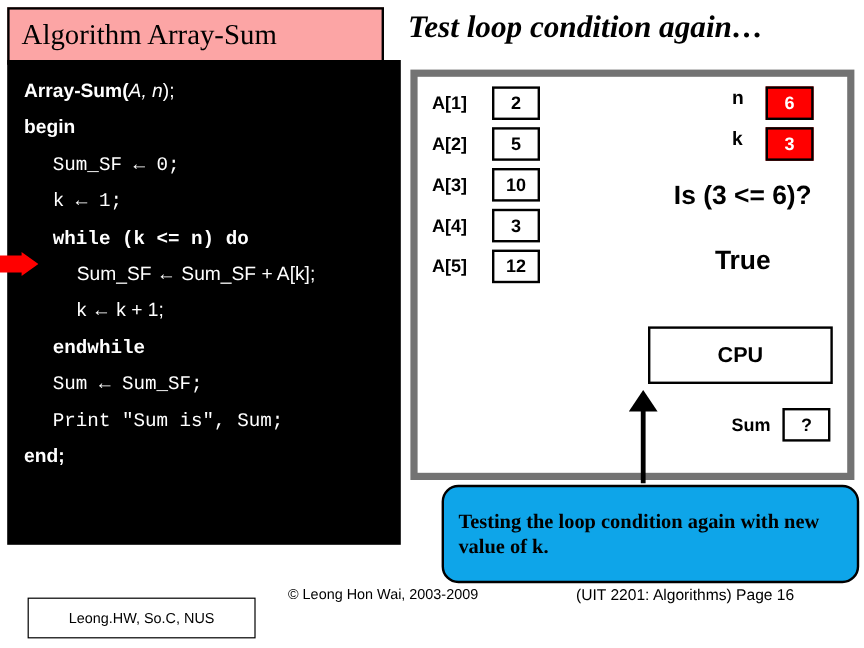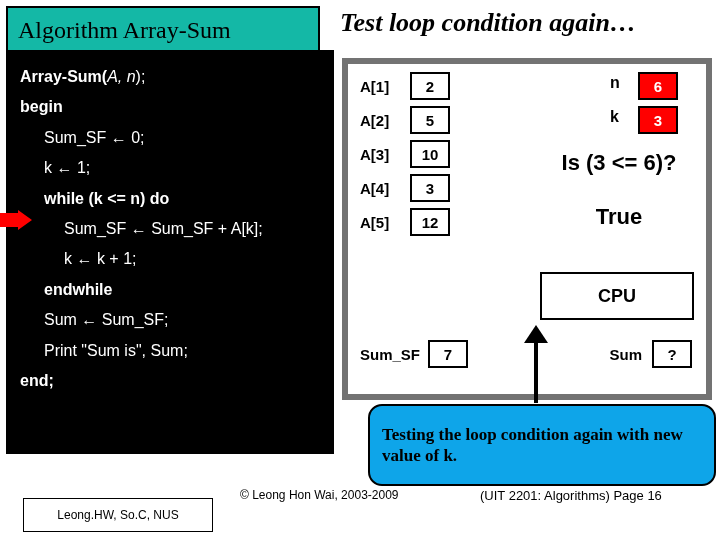--- a/index.html
+++ b/index.html
@@ -17,21 +17,21 @@
     width: 720px;
     height: 540px;
   }
   .algo-title-box {
     position: absolute;
     top: 6px;
     left: 6px;
     width: 300px;
     height: 44px;
     border: 2px solid #000;
-    background: #14b8a6;
+    background: #fca5a5;
     display: flex;
     align-items: center;
     padding-left: 10px;
     font-family: "Times New Roman", serif;
     font-size: 24px;
   }
   .headline {
     position: absolute;
     top: 8px;
     left: 340px;
@@ -46,21 +46,21 @@
     left: 6px;
     width: 300px;
     height: 380px;
     background: #000;
     color: #fff;
     padding: 12px 14px;
     font-size: 16px;
     line-height: 1.9;
   }
   .code-box .bold { font-weight: bold; }
-  .code-box .i1 { padding-left: 24px; }
+  .code-box .i1 { padding-left: 24px; font-family: Liberation Mono, monospace; }
   .code-box .i2 { padding-left: 44px; }
   .arrow-ptr {
     position: absolute;
     left: -28px;
     top: 160px;
   }
   .data-area {
     position: absolute;
     top: 58px;
     left: 342px;
@@ -252,24 +252,20 @@
     <span class="nk-lab" style="top:44px;left:262px">k</span>
     <span class="nk-box red-box" style="top:42px;left:290px">3</span>
 
     <div class="cond-box">
       <div>Is (3 &lt;= 6)?</div>
       <div style="margin-top:28px">True</div>
     </div>
 
     <div class="cpu-box">CPU</div>
 
-    <div class="sumsf-row">
-      <span class="lab2">Sum_SF</span>
-      <span class="vbox">7</span>
-    </div>
     <div class="sum-row">
       <span class="lab2">Sum</span>
       <span class="vbox">?</span>
     </div>
   </div>
 
   <svg class="big-arrow" width="40" height="78">
     <line x1="20" y1="78" x2="20" y2="12" stroke="#000" stroke-width="4"></line>
     <polygon points="20,0 8,18 32,18" fill="#000"></polygon>
   </svg>

